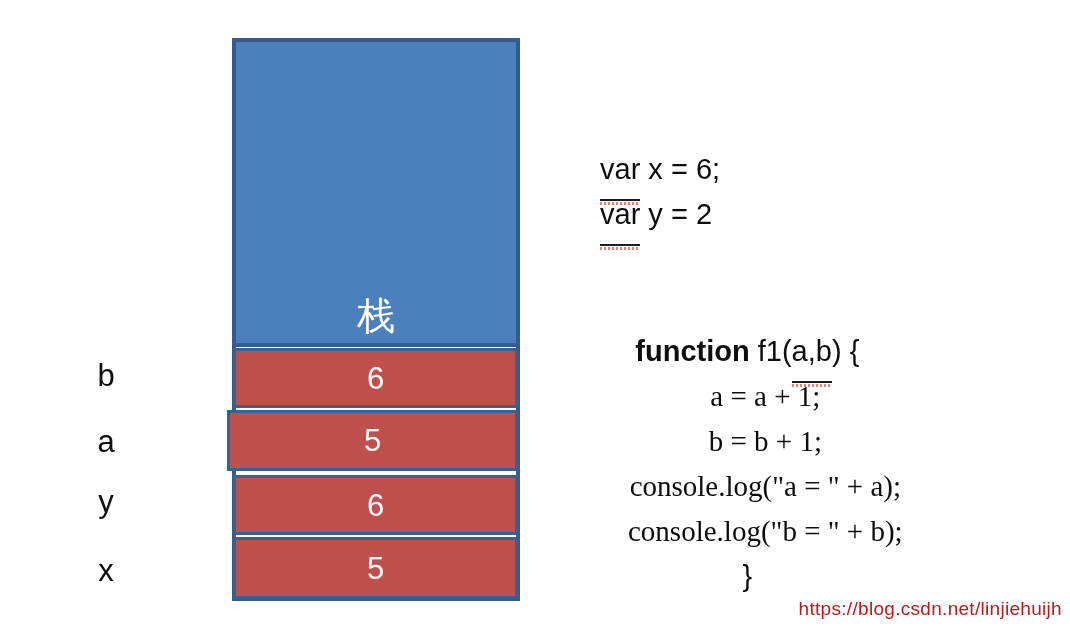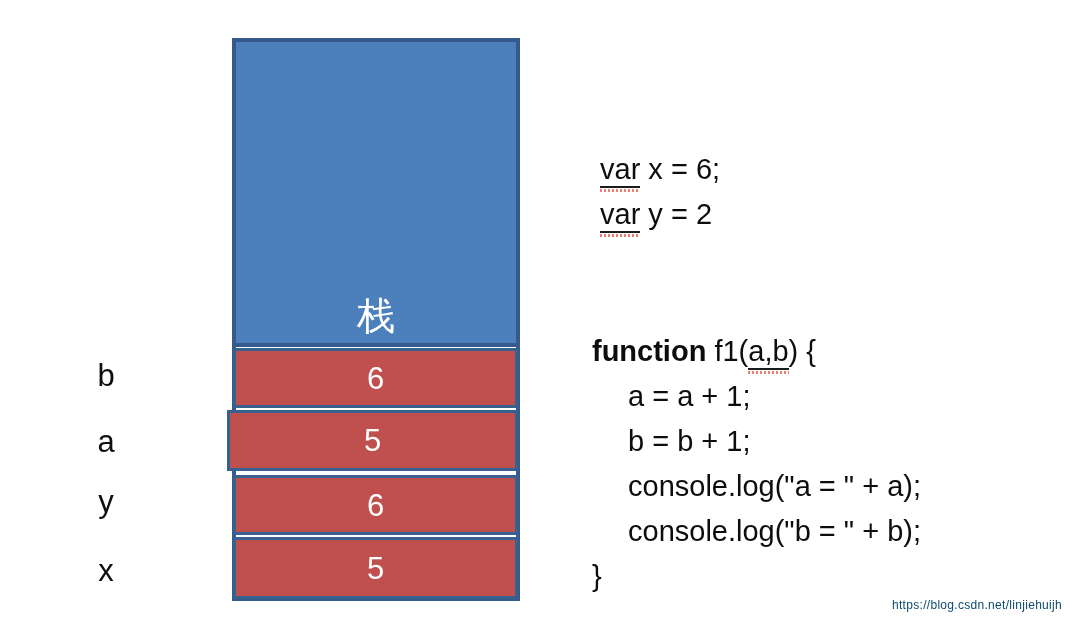--- a/index.html
+++ b/index.html
@@ -76,48 +76,48 @@
 
   
   .code-block {
     position: absolute;
     color: #0d0d0d;
     font-size: 29px;
     line-height: 45px;
     white-space: pre;
   }
   .code-block-1 { left: 600px; top: 147px; }
-  .code-block-2 { left: 592px; top: 329px; }
-  .code-line.indent { padding-left: 36px; }
+  .code-block-2 { left: 592px; top: 329px; text-align: center; }
+  .code-line.indent { padding-left: 36px; font-family: Liberation Serif, serif; }
   .code-line .bold { font-weight: bold; }
   .code-line .spell {
     position: relative;
     border-bottom: 2px solid #1a1a1a;
-    padding-bottom: 1px;
+    padding-bottom: 14px;
   }
   .code-line .spell::after {
     content: "";
     position: absolute;
     left: 0; right: 0;
     bottom: -6px;
     height: 3px;
     background: repeating-linear-gradient(90deg,
       #f07d72 0px, #f07d72 2px,
       transparent 2px, transparent 4px,
       #f07d72 4px, #f07d72 6px,
       transparent 6px, transparent 8px);
   }
 
   
   .watermark {
     position: absolute;
     right: 8px;
     top: 598px;
-    font-size: 12px;
-    color: #0c4a6e;
+    font-size: 19px;
+    color: #b91c1c;
     letter-spacing: 0.3px;
   }
 </style>
 </head>
 <body>
 
 <div class="canvas">
 
   <div class="row-label lbl-b">b</div>
   <div class="row-label lbl-a">a</div>

